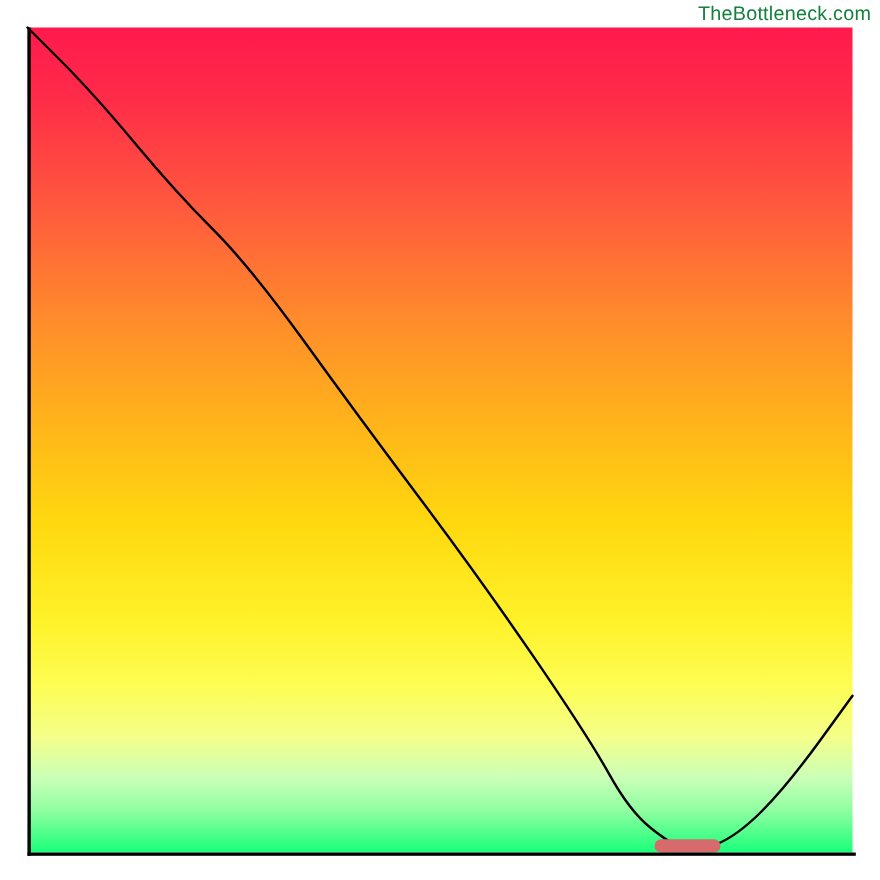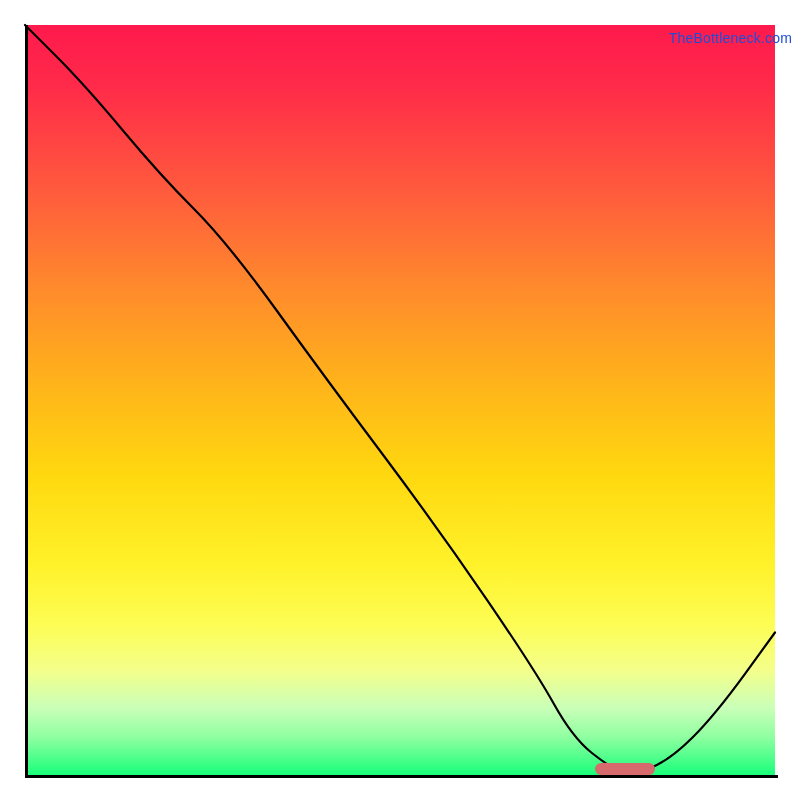--- a/index.html
+++ b/index.html
@@ -53,25 +53,24 @@
   .axis-bottom {
     left: 25px;
     top: 775px;
     width: 753px;
     height: 3px;
   }
   .watermark {
     position: absolute;
     top: 2px;
     right: 8px;
-    color: #1d4ed8;
-    font-size: 14px;
+    color: #15803d;
+    font-size: 18px;
     font-weight: 400;
     letter-spacing: 0.2px;
-    margin-top: 28px;
   }
   svg.curve-layer {
     position: absolute;
     left: 25px;
     top: 25px;
     width: 750px;
     height: 750px;
     overflow: visible;
   }
   .series-line {

